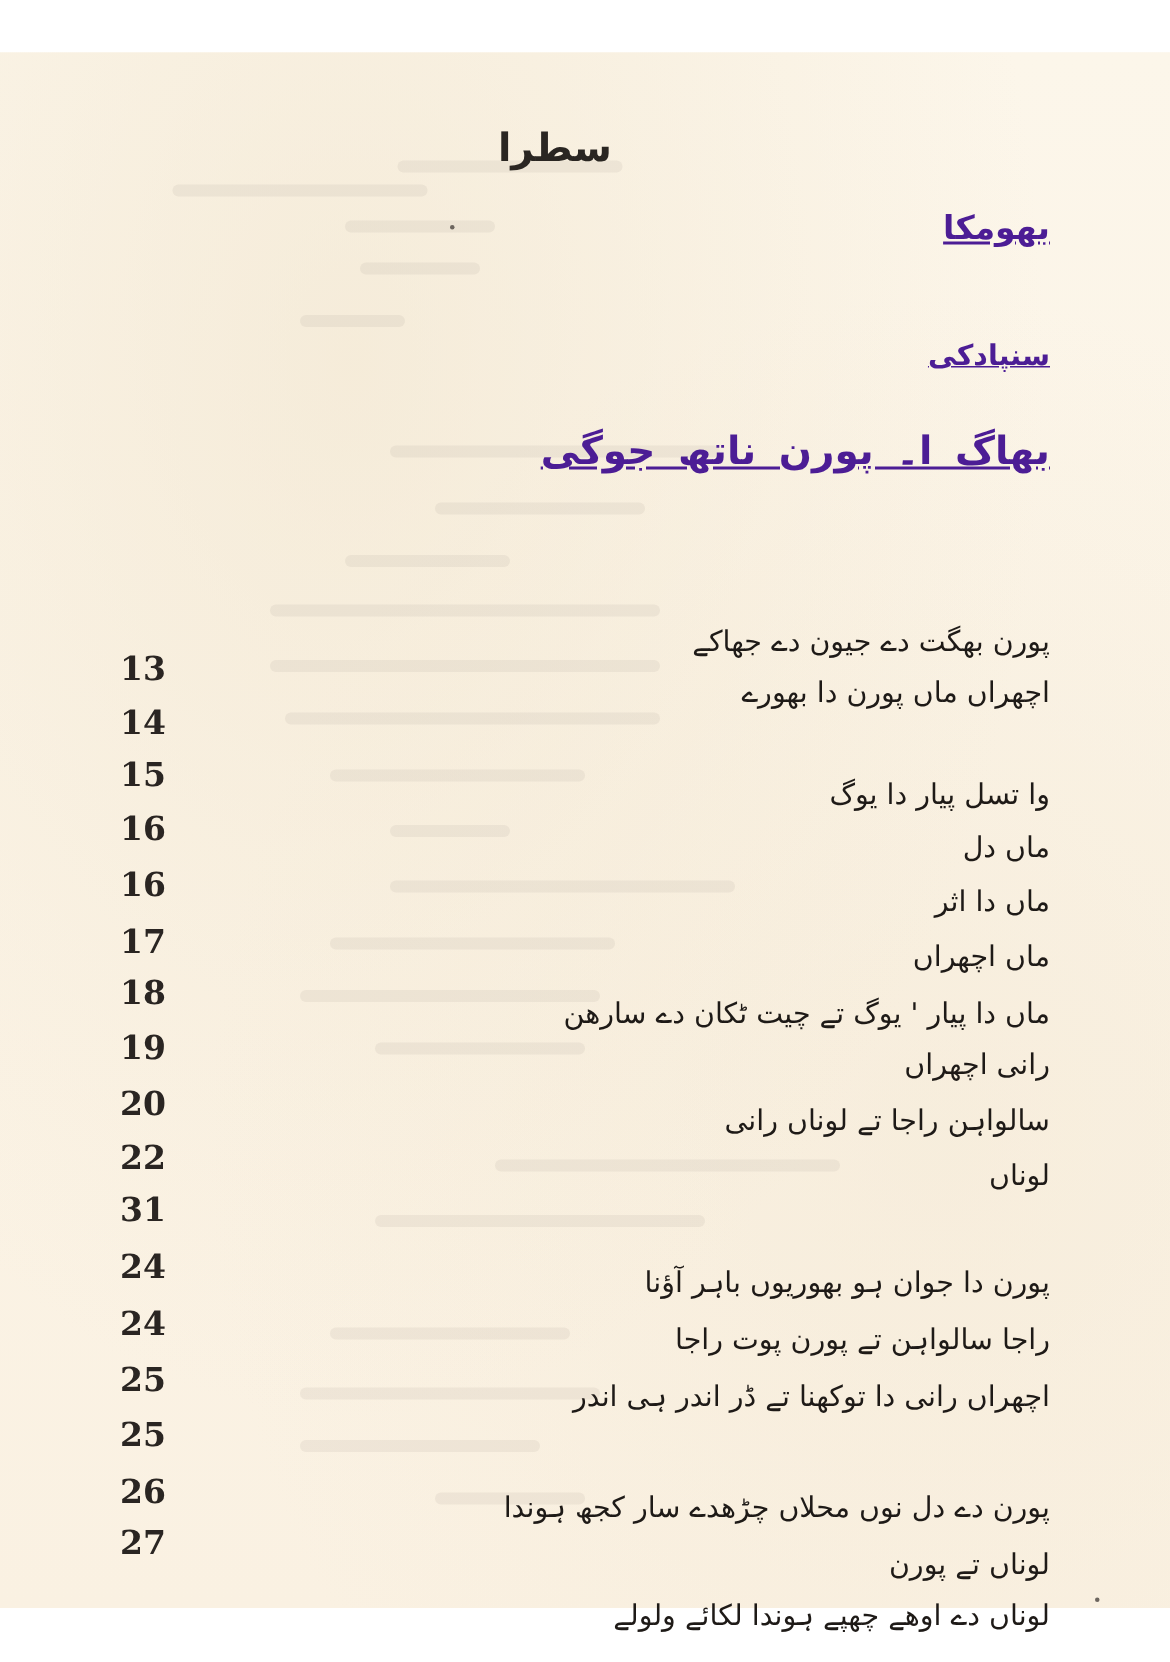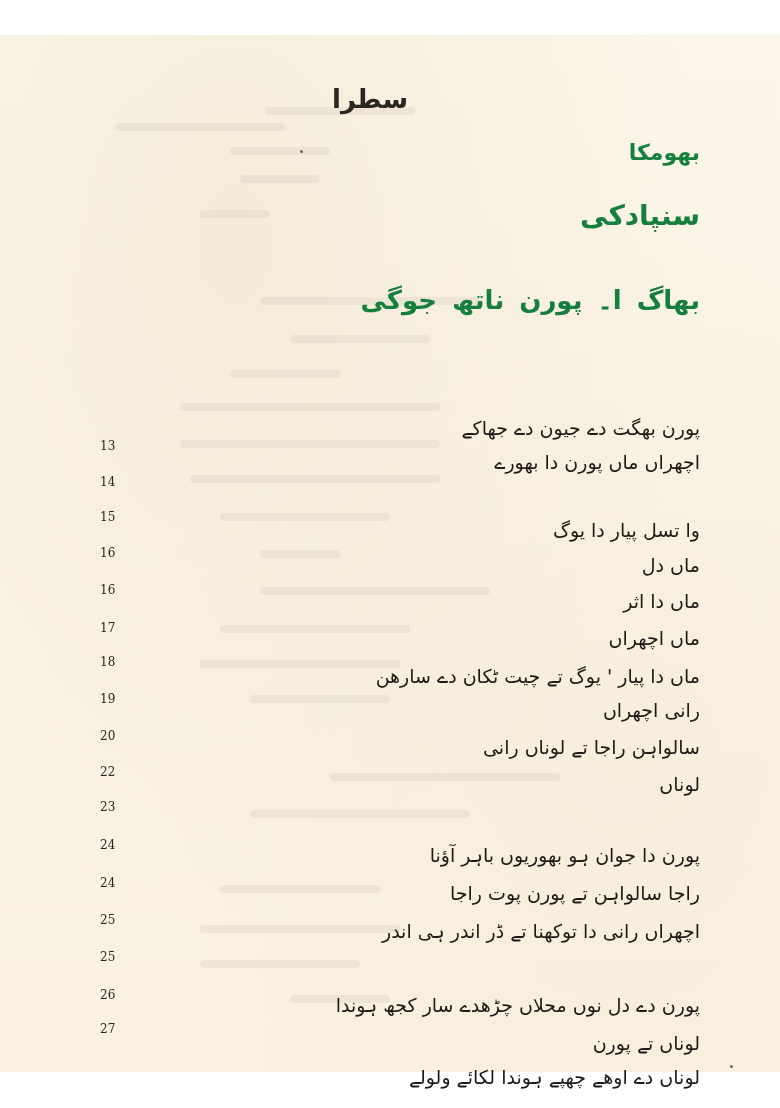--- a/index.html
+++ b/index.html
@@ -49,25 +49,26 @@
     direction: rtl;
     font-weight: bold;
     letter-spacing: 1px;
     margin-top: 31px;
   }
   .heading {
     position: absolute;
     right: 80px;
     direction: rtl;
     text-align: left;
-    color: #15803d;
+    color: #4c1d95;
     white-space: nowrap;
+    text-decoration: underline;
   }
   .h-bhoomka { top: 140px; font-size: 22px; font-weight: bold; }
-  .h-sanpadaki { top: 199px; font-size: 28px; font-weight: bold; }
+  .h-sanpadaki { top: 226px; font-size: 19px; font-weight: bold; }
   .h-part { top: 285px; font-size: 26px; font-weight: bold; word-spacing: 6px; }
   .toc {
     position: absolute;
     left: 0;
     top: 0;
     width: 780px;
   }
   .toc-row {
     position: absolute;
     left: 80px;
@@ -81,26 +82,27 @@
     direction: rtl;
     text-align: left;
     font-size: 19px;
     color: #1e1a17;
     white-space: nowrap;
     line-height: 32px;
     margin-top: 48px;
   }
   .toc-page {
     position: absolute;
-    left: 20px;
+    left: 0;
     top: 0;
     font-family: "DejaVu Serif", serif;
-    font-size: 12px;
+    font-size: 22px;
     color: #2a2522;
     line-height: 32px;
+    font-weight: bold;
   }
   .dot {
     position: absolute;
     width: 3px;
     height: 3px;
     border-radius: 50%;
     background: #6c655e;
   }
 </style>
 </head>
@@ -184,21 +186,21 @@
     <span class="toc-title">سالواہن راجا تے لوناں رانی</span>
   </div>
   <div class="toc-row" style="top:720px;">
     <span class="toc-page">20</span>
     <span class="toc-title">لوناں</span>
   </div>
   <div class="toc-row" style="top:756px;">
     <span class="toc-page">22</span>
   </div>
   <div class="toc-row" style="top:791px;">
-    <span class="toc-page">23</span>
+    <span class="toc-page">31</span>
     <span class="toc-title">پورن دا جوان ہو بھوریوں باہر آؤنا</span>
   </div>
   <div class="toc-row" style="top:829px;">
     <span class="toc-page">24</span>
     <span class="toc-title">راجا سالواہن تے پورن پوت راجا</span>
   </div>
   <div class="toc-row" style="top:867px;">
     <span class="toc-page">24</span>
     <span class="toc-title">اچھراں رانی دا توکھنا تے ڈر اندر ہی اندر</span>
   </div>

